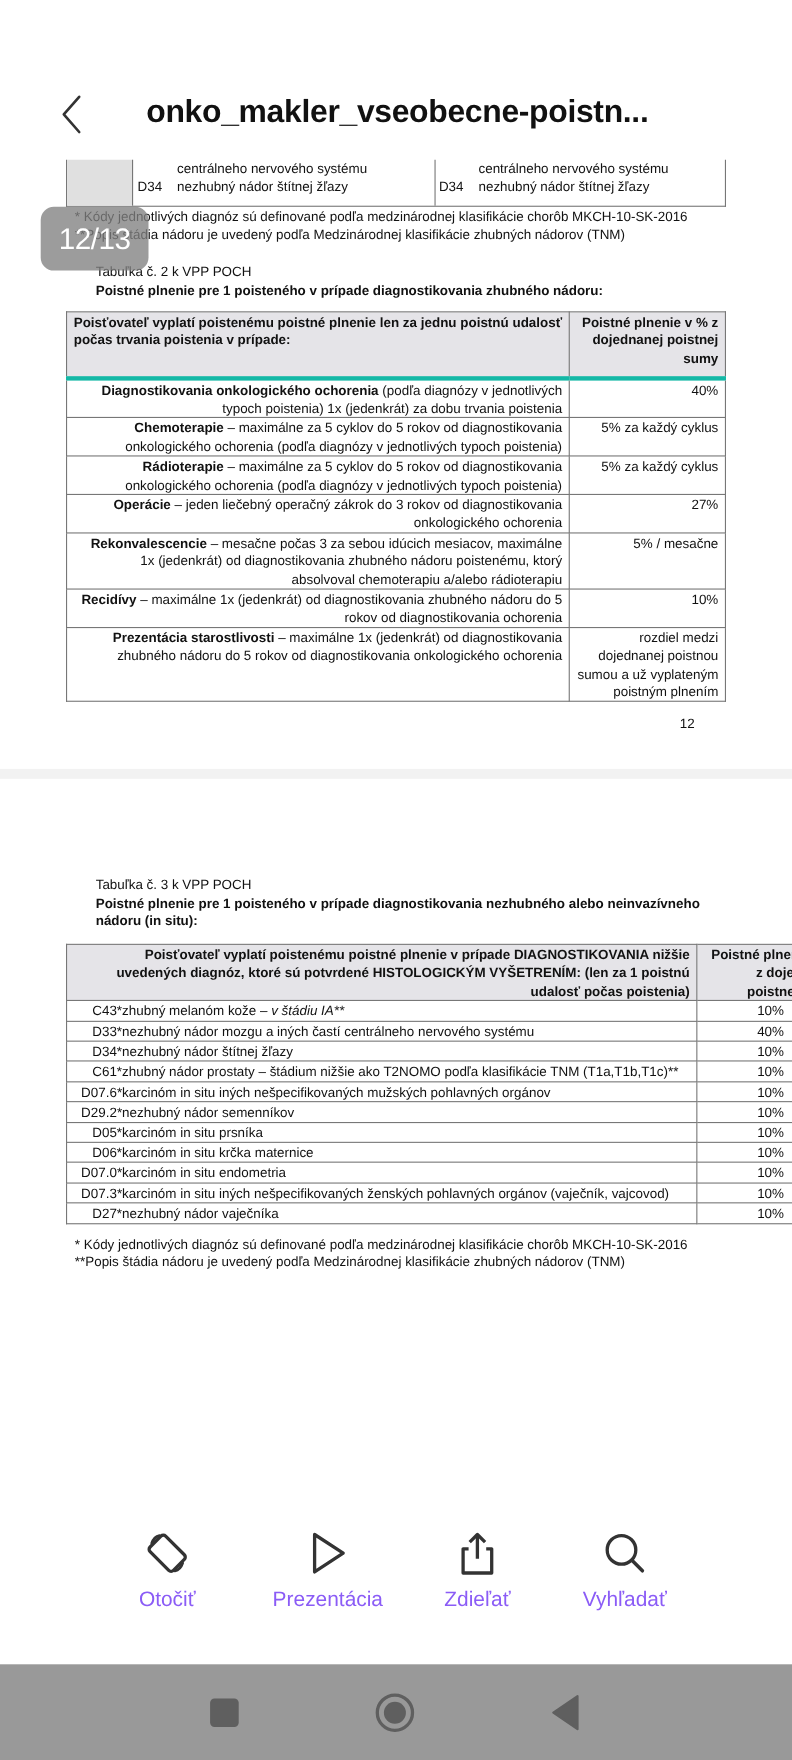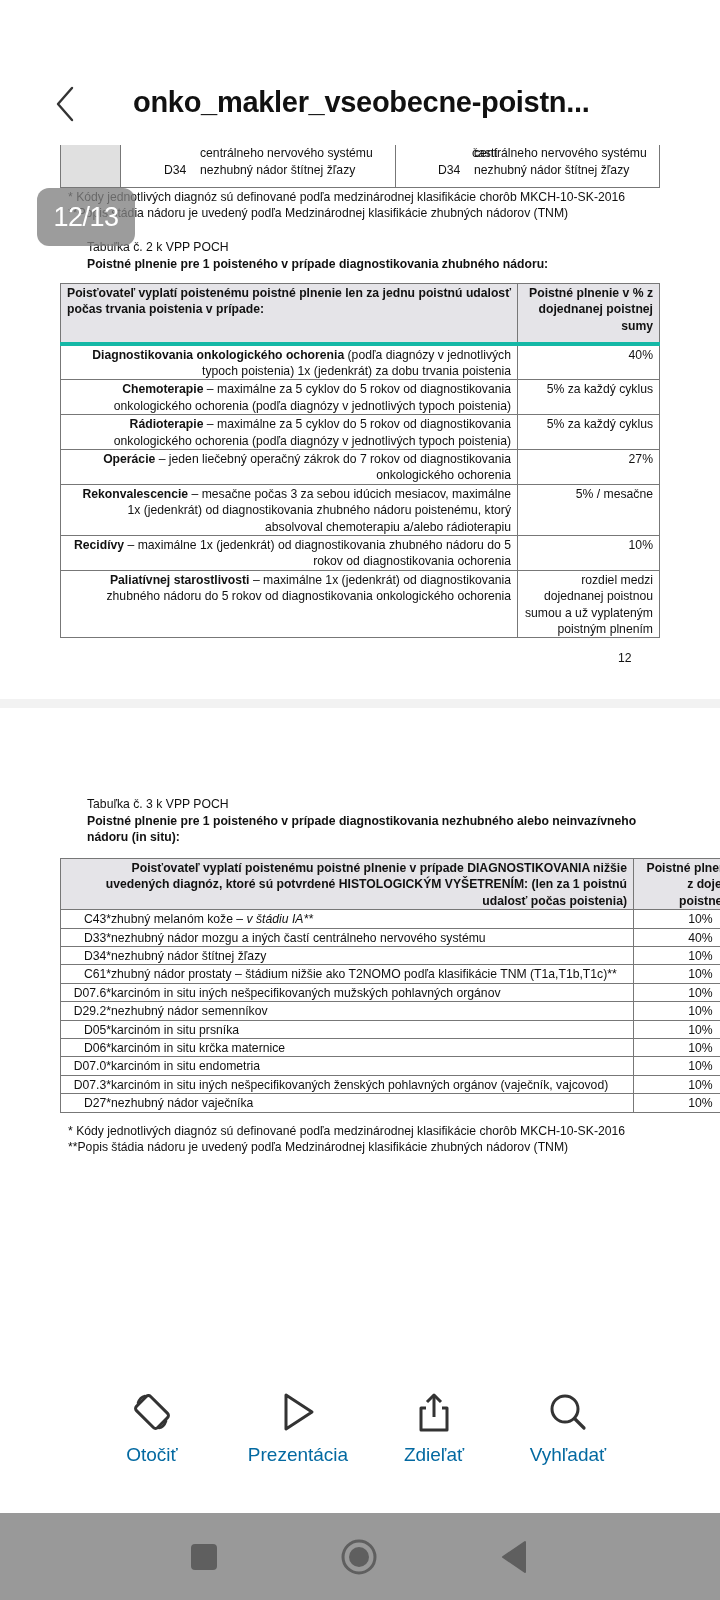--- a/index.html
+++ b/index.html
@@ -12,21 +12,21 @@
 
   .viewer { position: absolute; left: 0; top: 145px; width: 720px; height: 1225px; overflow: hidden; background: #fff; }
   .doc { font-family: "Liberation Sans", sans-serif; font-size: 12.2px; line-height: 16.4px; color: #111; }
 
   .page-gap { position: absolute; left: 0; top: 554px; width: 720px; height: 9px; background: #f2f2f2; }
 
   
   .t1 { position: absolute; left: 60px; top: -10px; width: 600px; height: 53px; border: 1px solid #777; border-top: none; }
   .t1 .grey { position: absolute; left: 0; top: 0; width: 60px; height: 52px; background: #e0e0e0; border-right: 1px solid #777; }
   .t1 .colsep { position: absolute; left: 334px; top: 0; width: 1px; height: 52px; background: #777; }
-  .t1 .cell { position: absolute; top: 0; margin-left: 39px; }
+  .t1 .cell { position: absolute; top: 0; }
   .t1 .cell .row { display: flex; height: 16.4px; }
   .t1 .cell .code { width: 36px; }
 
   .footnote { position: absolute; left: 68px; white-space: nowrap; }
 
   .caption { position: absolute; left: 87px; white-space: nowrap; }
   .heading { position: absolute; left: 87px; font-weight: 700; width: 580px; }
 
   table.t { position: absolute; border-collapse: collapse; }
   table.t td, table.t th { border: 1px solid #777; vertical-align: top; padding: 1px 6px 0 6px; text-align: right; font-weight: normal; }
@@ -45,21 +45,21 @@
   .t3 td { padding-top: 0; padding-bottom: 0; }
   .dx { display: flex; }
   .dx .code { width: 44px; flex: none; }
   .pagenum { position: absolute; left: 618px; top: 505px; }
 
   .badge { position: absolute; left: 37px; top: 188px; width: 98px; height: 58px; border-radius: 12px; background: rgba(128,128,128,0.78); color: #fff; font-size: 27px; display: flex; align-items: center; justify-content: center; z-index: 6; letter-spacing: -0.5px; }
 
   .toolbar { position: absolute; left: 0; top: 1370px; width: 720px; height: 143px; background: #fff; }
   .tool { position: absolute; top: 20px; width: 130px; display: flex; flex-direction: column; align-items: center; }
   .tool svg { width: 44px; height: 44px; }
-  .tool .lbl { margin-top: 10px; font-size: 19px; color: #0369a1; white-space: nowrap; }
+  .tool .lbl { margin-top: 10px; font-size: 19px; color: #8b5cf6; white-space: nowrap; }
 
   .navbar { position: absolute; left: 0; top: 1513px; width: 720px; height: 87px; background: #999999; }
   .nav-btn { position: absolute; top: 20px; width: 48px; height: 48px; display: flex; align-items: center; justify-content: center; }
 </style>
 </head>
 <body>
 
 <div class="topbar">
   <div class="back-btn">
     <svg width="30" height="40" viewBox="0 0 30 40">
@@ -127,33 +127,33 @@
           </tr>
           <tr>
             <td><b>Chemoterapie</b><span> – maximálne za 5 cyklov do 5 rokov od diagnostikovania onkologického ochorenia  (podľa diagnózy v jednotlivých typoch poistenia)</span></td>
             <td class="c2">5% za každý cyklus</td>
           </tr>
           <tr>
             <td><b>Rádioterapie</b><span> – maximálne za 5 cyklov do 5 rokov od diagnostikovania onkologického ochorenia (podľa diagnózy v jednotlivých typoch poistenia)</span></td>
             <td class="c2">5% za každý cyklus</td>
           </tr>
           <tr>
-            <td><b>Operácie</b><span> – jeden liečebný operačný zákrok do 7 rokov od diagnostikovania onkologického ochorenia</span></td>
+            <td><b>Operácie</b><span> – jeden liečebný operačný zákrok do 3 rokov od diagnostikovania onkologického ochorenia</span></td>
             <td class="c2">27%</td>
           </tr>
           <tr>
             <td><b>Rekonvalescencie</b><span> – mesačne počas 3 za sebou idúcich mesiacov, maximálne 1x (jedenkrát) od diagnostikovania zhubného nádoru poistenému, ktorý absolvoval chemoterapiu a/alebo rádioterapiu</span></td>
             <td class="c2">5% / mesačne</td>
           </tr>
           <tr>
             <td><b>Recidívy</b><span> – maximálne 1x (jedenkrát) od diagnostikovania zhubného nádoru do 5 rokov od diagnostikovania ochorenia</span></td>
             <td class="c2">10%</td>
           </tr>
           <tr>
-            <td><b>Paliatívnej starostlivosti</b><span> – maximálne 1x (jedenkrát) od diagnostikovania zhubného nádoru do 5 rokov od diagnostikovania onkologického ochorenia</span></td>
+            <td><b>Prezentácia starostlivosti</b><span> – maximálne 1x (jedenkrát) od diagnostikovania zhubného nádoru do 5 rokov od diagnostikovania onkologického ochorenia</span></td>
             <td class="c2">rozdiel medzi dojednanej poistnou sumou a už vyplateným poistným plnením</td>
           </tr>
         </tbody>
     </table>
 
     <div class="pagenum">12</div>
   </div>
 
   <div class="page-gap"></div>
 

